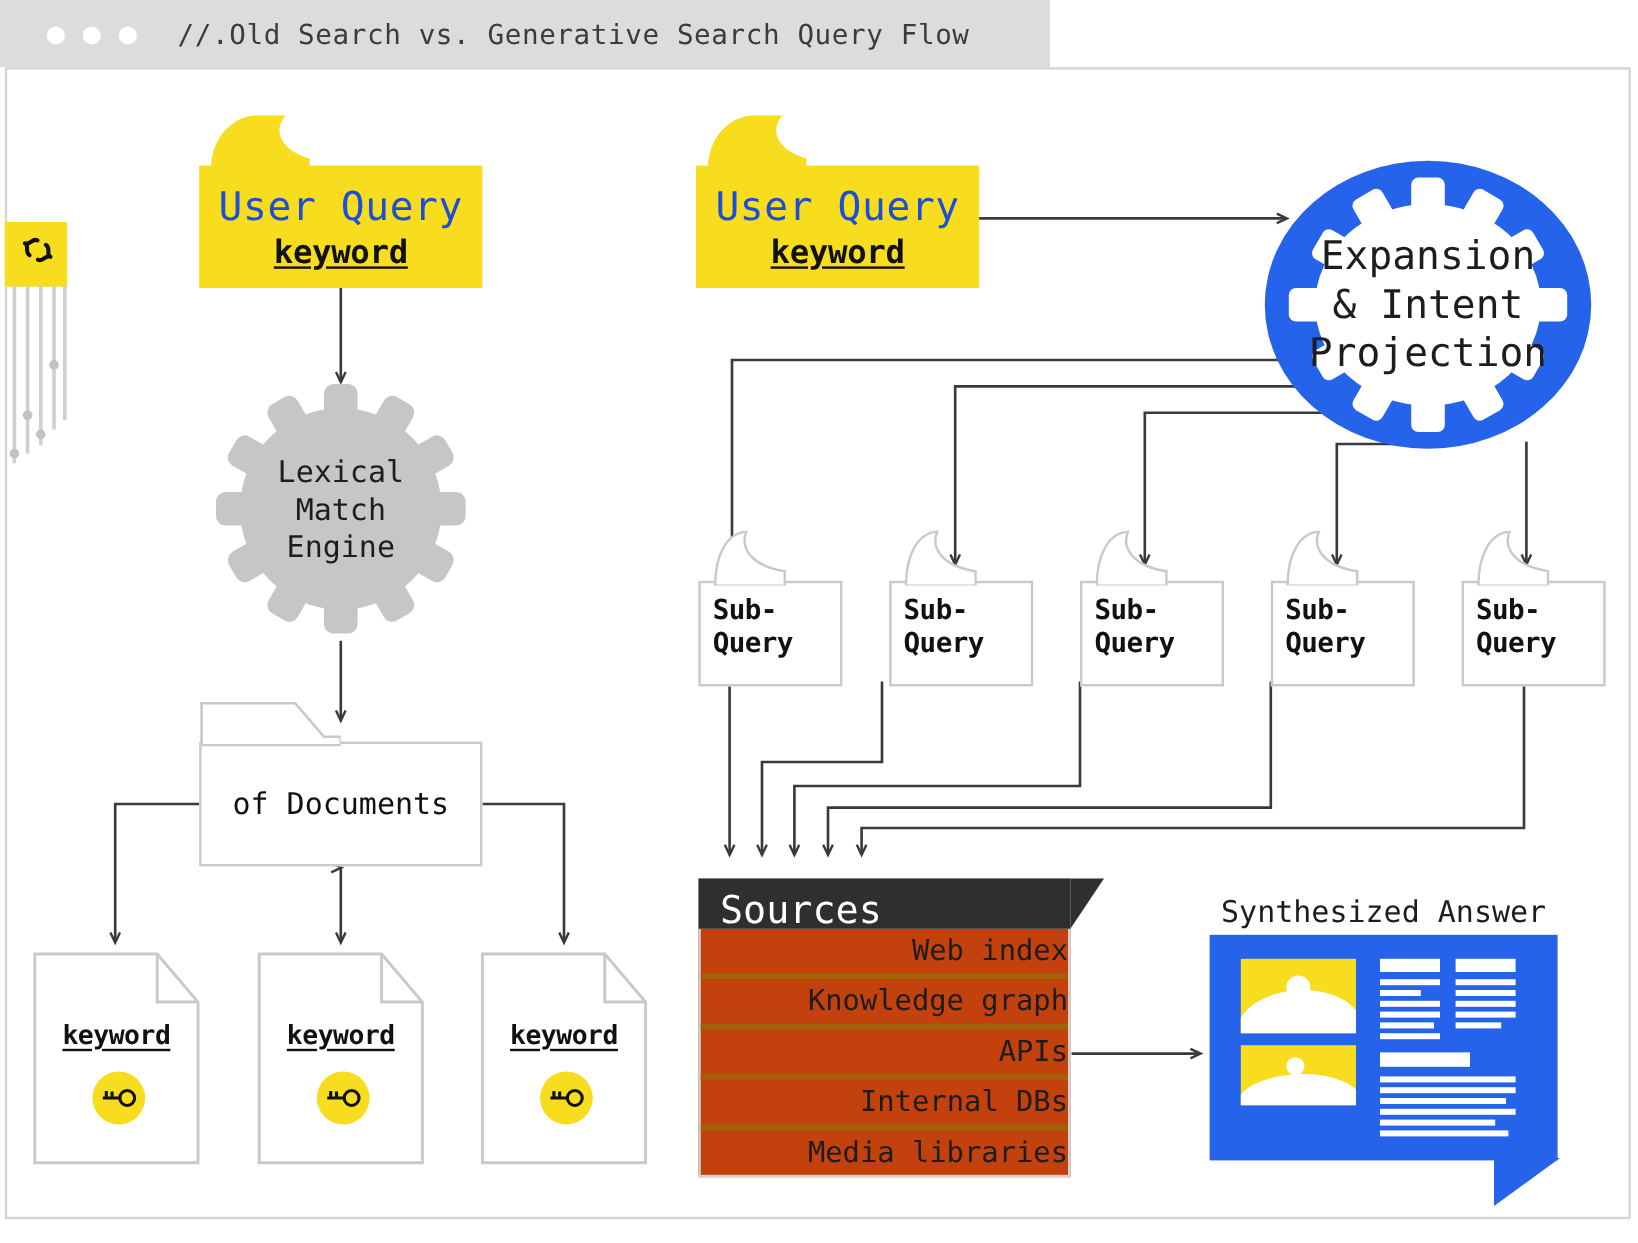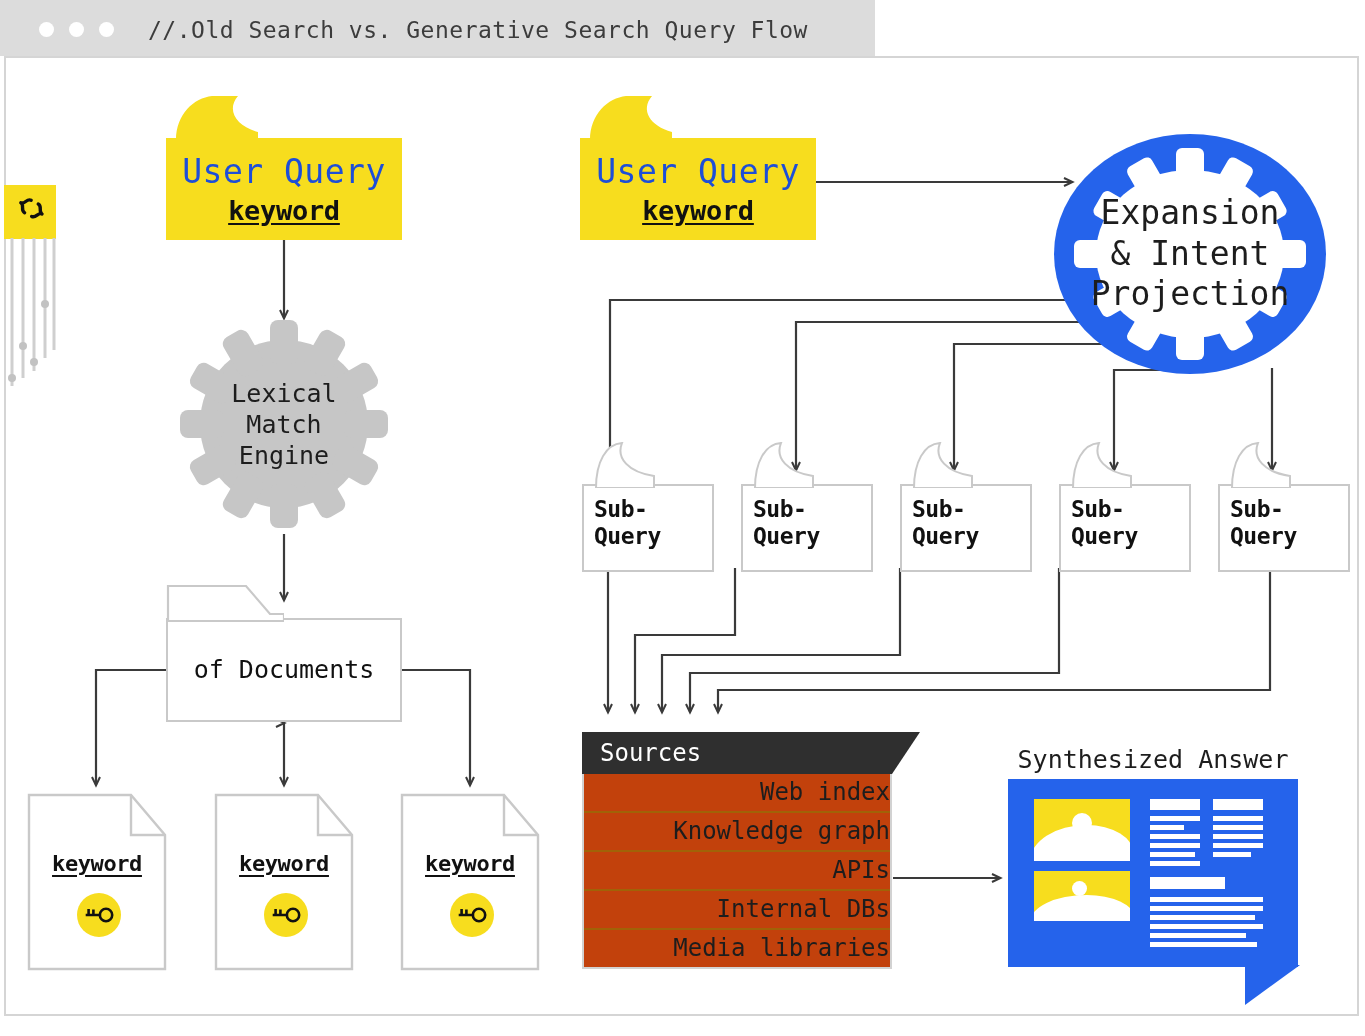--- a/index.html
+++ b/index.html
@@ -48,44 +48,44 @@
   .gear-gray .label span{font-size:25px;color:#1d1d1d;}
   .gear-blue .label span{font-size:33px;color:#1d1d1d;}
 
   
   .foldbox{position:absolute;background:#fff;border:2px solid #c9c9c9;box-sizing:border-box;
       display:flex;align-items:center;justify-content:center;}
   .foldbox .tab{position:absolute;left:-2px;top:-36px;width:118px;height:38px;}
   .foldbox .txt{text-align:center;font-size:25px;color:#111;line-height:1.3;}
 
   
-  .subq{position:absolute;width:132px;height:88px;background:#fff;
+  .subq{position:absolute;width:120px;height:88px;background:#fff;
       border:2px solid #c9c9c9;box-sizing:border-box;}
   .subq .flag{position:absolute;left:-2px;top:-44px;width:104px;height:46px;}
   .subq .txt{position:relative;z-index:2;padding:10px 0 0 10px;font-size:23px;
       font-weight:bold;color:#111;line-height:1.18;letter-spacing:-.5px;}
 
   
   .doc{position:absolute;width:140px;height:178px;}
   .doc .kw{position:absolute;left:0;top:58px;width:140px;text-align:center;
       font-size:22px;font-weight:bold;color:#111;text-decoration:underline;
       text-underline-offset:4px;letter-spacing:-.4px;}
   .doc .keycircle{position:absolute;left:50px;top:100px;width:44px;height:44px;
       border-radius:50%;background:#f7dd1e;}
   .doc .keycircle svg{position:absolute;left:7px;top:13px;}
 
   
   .sources{position:absolute;left:582px;top:732px;width:310px;}
   .sources .hdr{position:relative;height:42px;background:#2f2f2f;}
   .sources .hdr .slant{position:absolute;right:-28px;top:0;width:0;height:0;
       border-top:42px solid #2f2f2f;border-right:28px solid transparent;}
-  .sources .hdr .t{position:absolute;left:18px;top:7px;font-size:24px;color:#fff;}
+  .sources .hdr .t{position:absolute;left:18px;top:7px;font-size:32px;color:#fff;}
   .sources .rows{border:2px solid #d2d2d2;border-top:none;box-sizing:border-box;background:#c2410c;text-align:right;}
   .sources .row{height:37px;line-height:37px;padding-left:18px;font-size:24px;color:#1d1d1d;
-      border-top:2px solid #a16207;}
+      border-top:5px solid #a16207;}
   .sources .row:first-child{border-top:none;}
 
   
   .answer{position:absolute;left:1008px;top:779px;width:290px;height:188px;background:#2563eb;}
   .answer-title{position:absolute;left:1008px;top:745px;width:290px;text-align:center;
       font-size:25px;color:#1d1d1d;white-space:nowrap;}
   .answer .tail{position:absolute;right:-2px;bottom:-38px;width:0;height:0;
       border-left:55px solid #2563eb;border-bottom:40px solid transparent;}
   .thumb{position:absolute;width:96px;height:62px;overflow:hidden;background:#f7dd1e;}
   .thumb .sun{position:absolute;border-radius:50%;background:#fff;}

